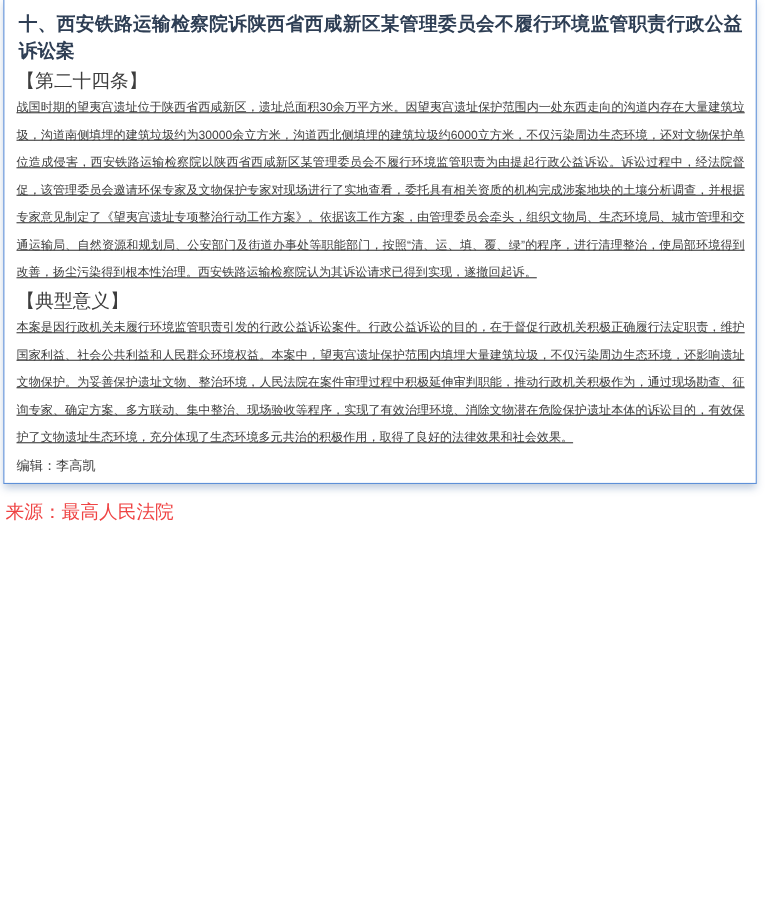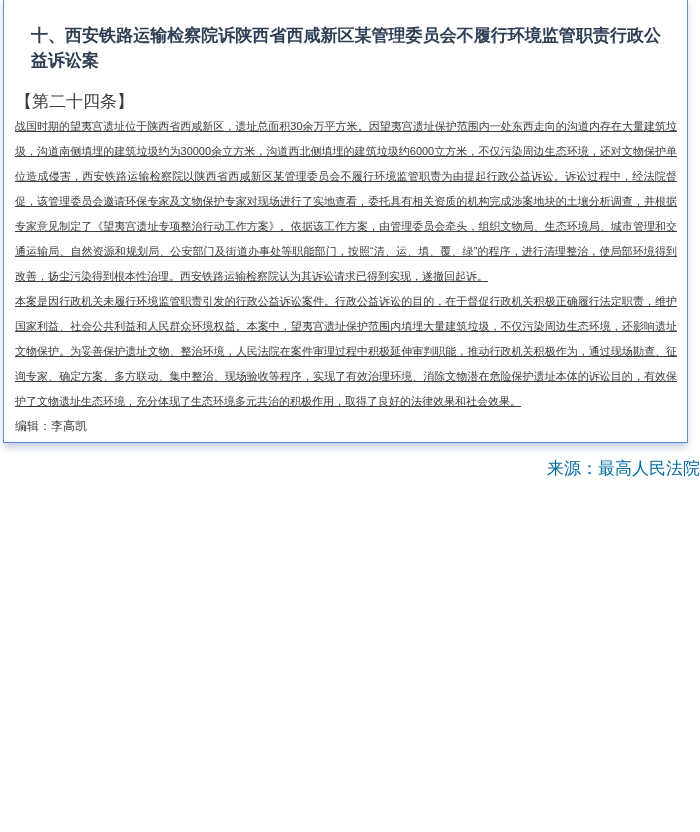--- a/index.html
+++ b/index.html
@@ -16,21 +16,21 @@
   .case-box {
     box-sizing: border-box;
     width: 685px;
     margin: -3px 0 0 3px;
     background: #ffffff;
     border: 1.5px solid #5e90d8;
     padding: 9px 10px 3px 11px;
     box-shadow: 0 5px 7px -1px rgba(110, 140, 180, 0.45);
   }
   .case-title {
-    margin: 16px;
+    margin: 2px;
     font-size: 17px;
     font-weight: bold;
     line-height: 25px;
     color: #2e3e54;
     text-align: justify;
   }
   .sec-heading {
     font-size: 17px;
     line-height: 25px;
     color: #3d3d3d;
@@ -46,32 +46,32 @@
   }
   .editor-line {
     font-size: 12px;
     line-height: 25px;
     color: #3d3d3d;
   }
   .source-line {
     margin: 13px 0 0 5px;
     font-size: 17px;
     line-height: 25px;
-    color: #0369a1;
-    text-align: right;
+    color: #ef4444;
   }
 </style>
 </head>
 <body>
 
 <div class="case-box">
   <h1 class="case-title">十、西安铁路运输检察院诉陕西省西咸新区某管理委员会不履行环境监管职责行政公益诉讼案</h1>
 
   <div class="sec-heading">【第二十四条】</div>
   <p class="sec-body">战国时期的望夷宫遗址位于陕西省西咸新区，遗址总面积30余万平方米。因望夷宫遗址保护范围内一处东西走向的沟道内存在大量建筑垃圾，沟道南侧填埋的建筑垃圾约为30000余立方米，沟道西北侧填埋的建筑垃圾约6000立方米，不仅污染周边生态环境，还对文物保护单位造成侵害，西安铁路运输检察院以陕西省西咸新区某管理委员会不履行环境监管职责为由提起行政公益诉讼。诉讼过程中，经法院督促，该管理委员会邀请环保专家及文物保护专家对现场进行了实地查看，委托具有相关资质的机构完成涉案地块的土壤分析调查，并根据专家意见制定了《望夷宫遗址专项整治行动工作方案》。依据该工作方案，由管理委员会牵头，组织文物局、生态环境局、城市管理和交通运输局、自然资源和规划局、公安部门及街道办事处等职能部门，按照“清、运、填、覆、绿”的程序，进行清理整治，使局部环境得到改善，扬尘污染得到根本性治理。西安铁路运输检察院认为其诉讼请求已得到实现，遂撤回起诉。</p>
 
 
+  <div class="sec-heading">【典型意义】</div>
   <p class="sec-body">本案是因行政机关未履行环境监管职责引发的行政公益诉讼案件。行政公益诉讼的目的，在于督促行政机关积极正确履行法定职责，维护国家利益、社会公共利益和人民群众环境权益。本案中，望夷宫遗址保护范围内填埋大量建筑垃圾，不仅污染周边生态环境，还影响遗址文物保护。为妥善保护遗址文物、整治环境，人民法院在案件审理过程中积极延伸审判职能，推动行政机关积极作为，通过现场勘查、征询专家、确定方案、多方联动、集中整治、现场验收等程序，实现了有效治理环境、消除文物潜在危险保护遗址本体的诉讼目的，有效保护了文物遗址生态环境，充分体现了生态环境多元共治的积极作用，取得了良好的法律效果和社会效果。</p>
 
   <div class="editor-line">编辑：李高凯</div>
 </div>
 
 <div class="source-line">来源：最高人民法院</div>
 
 </body></html>

